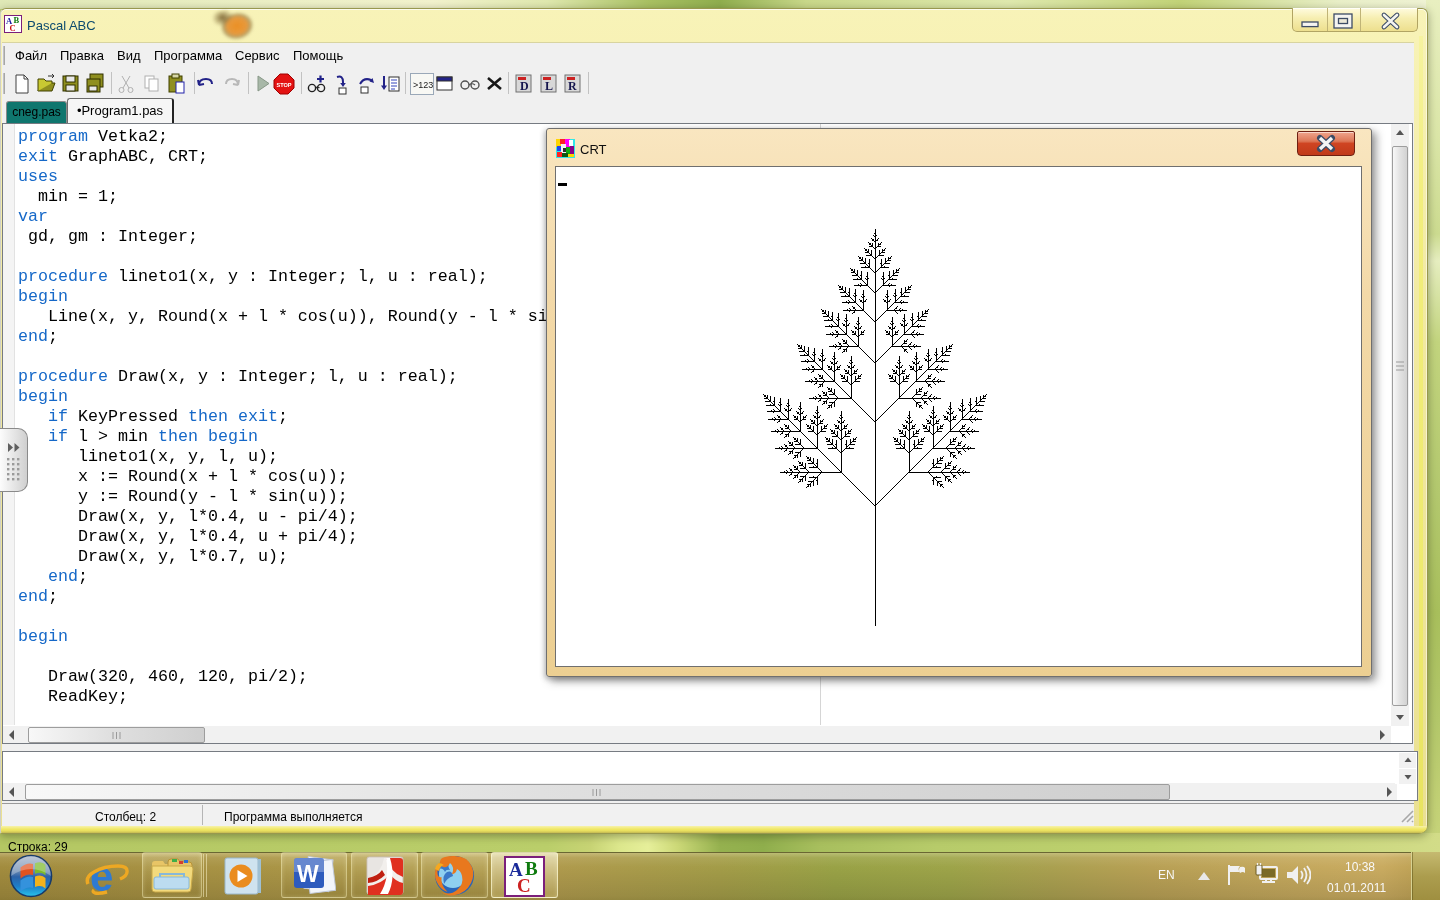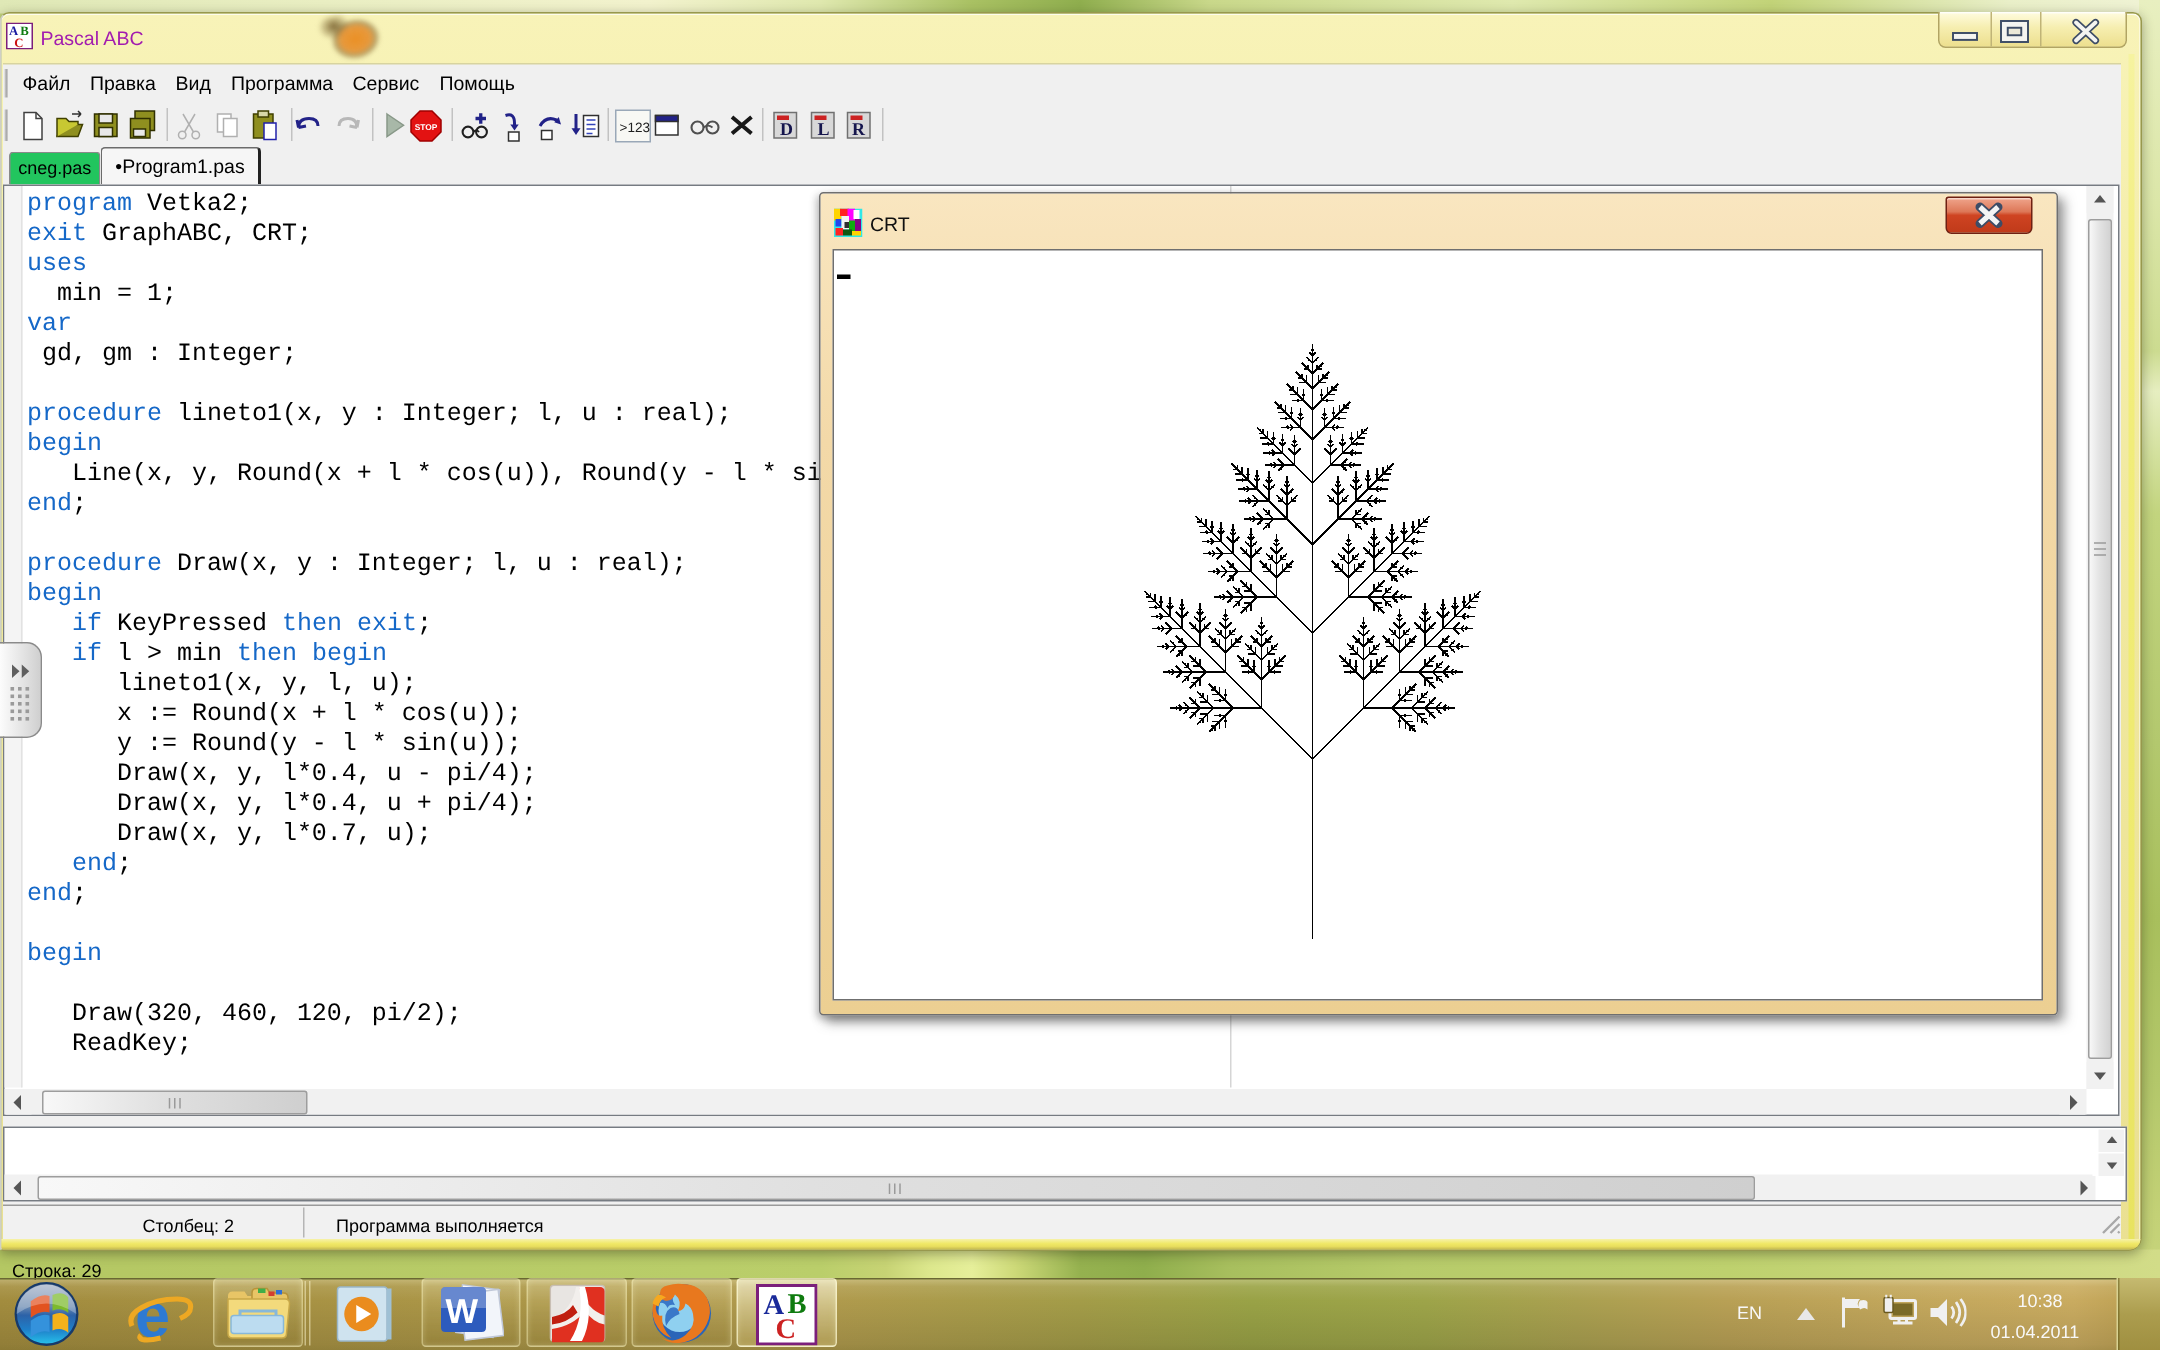--- a/index.html
+++ b/index.html
@@ -10,33 +10,33 @@
 .abs{position:absolute}
 
 #win{left:0;top:8px;width:1428px;height:826px;border-radius:6px 6px 9px 2px;
 background:linear-gradient(#f8f3b8,#f1e9a0 40%,#eae092);
 border:1px solid #98984e;border-left-color:#cfcfc6;box-shadow:0 2px 8px rgba(40,40,20,.4), inset 0 1px 0 rgba(255,255,255,.75), inset -1px 0 0 rgba(255,255,255,.5)}
 #butterfly{left:212px;top:8px;width:48px;height:35px;
 background:radial-gradient(ellipse 46% 52% at 52% 52%, rgba(235,138,28,.95) 0%, rgba(228,138,40,.85) 45%, rgba(125,95,42,.55) 62%, rgba(0,0,0,0) 75%),
 radial-gradient(ellipse 32% 36% at 26% 20%, rgba(108,82,32,.85), rgba(0,0,0,0) 70%);
 transform:rotate(-12deg);
 filter:blur(1.5px)}
-#titletext{left:27px;top:18px;font-size:13px;color:#a21caf}
+#titletext{left:27px;top:18px;font-size:13px;color:#0c4a6e}
 #cappill{left:1292px;top:8px;width:126px;height:24px;border-radius:0 0 5px 5px;
 background:linear-gradient(#fffce0, #f6eeb0 45%, #eddf8e);border:1px solid #b1a463;border-top:none;
 box-shadow:inset 0 1px 0 rgba(255,255,255,.8)}
 .capdiv{top:8px;width:1px;height:23px;background:#c0b477}
 
 #content{left:2px;top:42px;width:1412px;height:784px;background:#f0f0f0;border-top:1px solid #d8d4a0}
 .mitem{top:48px;height:19px;font-size:13px;color:#000}
 #menugrip{left:3px;top:46px;width:2px;height:19px;background:linear-gradient(90deg,#cfcfcf,#9a9a9a)}
 #toolgrip{left:3px;top:73px;width:2px;height:21px;background:linear-gradient(90deg,#cfcfcf,#9a9a9a)}
 .tsep{top:72px;width:1px;height:22px;background:#c2c2c2}
 
-#tab1{left:6px;top:101px;width:61px;height:22px;background:#22c55e;border:1px solid #8a8a8a;border-bottom:none;border-radius:3px 3px 0 0;font-size:12px;color:#000;text-align:center;line-height:21px}
+#tab1{left:6px;top:101px;width:61px;height:22px;background:#0f766e;border:1px solid #8a8a8a;border-bottom:none;border-radius:3px 3px 0 0;font-size:12px;color:#000;text-align:center;line-height:21px}
 #tab2{left:67px;top:98px;width:107px;height:25px;background:#f6f6f6;border:1px solid #6b6b6b;border-right:2px solid #222;border-bottom:none;border-radius:3px 3px 0 0;font-size:13px;color:#000;text-align:center;line-height:23px}
 
 #edit{left:2px;top:123px;width:1411px;height:621px;background:#fff;border:1px solid #767b82}
 #gutter{left:3px;top:124px;width:12px;height:601px;background:#f4f4f4;border-right:1px solid #e2e2e2}
 #marginline{left:820px;top:124px;width:1px;height:601px;background:#d5d5d5}
 #code{left:18px;top:127px;font-family:"Liberation Mono",monospace;font-size:16.66px;line-height:20px;color:#000;white-space:pre}
 #code b{color:#1568c8;font-weight:normal}
 
 .sbtrack{background:#f1f1f1}
 .sbthumb{background:linear-gradient(90deg,#f8f8f8,#e4e4e4 45%,#d2d2d2);border:1px solid #9d9d9d;border-radius:2px}
@@ -450,18 +450,18 @@
  <rect x="8" y="6" width="13" height="8" fill="#7a6a28"></rect>
  <path d="M12 16 v3 h-4 M17 16 v3 h4 M9 19 h11" stroke="#f0f0f0" stroke-width="2" fill="none"></path>
  <rect x="2" y="2" width="6" height="10" rx="1" fill="#f0f0f0" stroke="#6a5a20"></rect>
  <path d="M3.5 2 v-2 M6.5 2 v-2" stroke="#f0f0f0" stroke-width="1.4"></path>
 </svg>
 <svg class="abs" style="left:1285px;top:863px" width="26" height="24" viewBox="0 0 26 24">
  <path d="M2 9 h5 l6-6 v18 l-6-6 h-5 z" fill="#f0f0f0"></path>
  <path d="M16 8 q3 4 0 8 M19 5 q5 7 0 14 M22 3 q7 9 0 18" stroke="#f0f0f0" stroke-width="1.8" fill="none"></path>
 </svg>
 <span class="tray abs" style="left:1345px;top:860px">10:38</span>
-<span class="tray abs" style="left:1327px;top:881px">01.04.2011</span>
+<span class="tray abs" style="left:1327px;top:881px">01.01.2011</span>
 <div id="showdesk" class="abs"></div>
 <div class="abs" style="left:203px;top:854px;width:1px;height:43px;background:rgba(255,250,210,.5)"></div>
 <div class="abs" style="left:206px;top:854px;width:1px;height:43px;background:rgba(255,250,210,.5)"></div>
 <div class="abs" style="left:1419px;top:36px;width:4px;height:791px;background:linear-gradient(180deg,#f6f3a0,#f2ee7d 20%,#eeea6e 70%,#e8e360)"></div>
 <div class="abs" style="left:1px;top:826px;width:1426px;height:7px;border-radius:0 0 9px 2px;background:linear-gradient(180deg,#f7f2aa,#f0e866 45%,#e8de5e 70%,#c3b852)"></div>
 
 </body></html>

